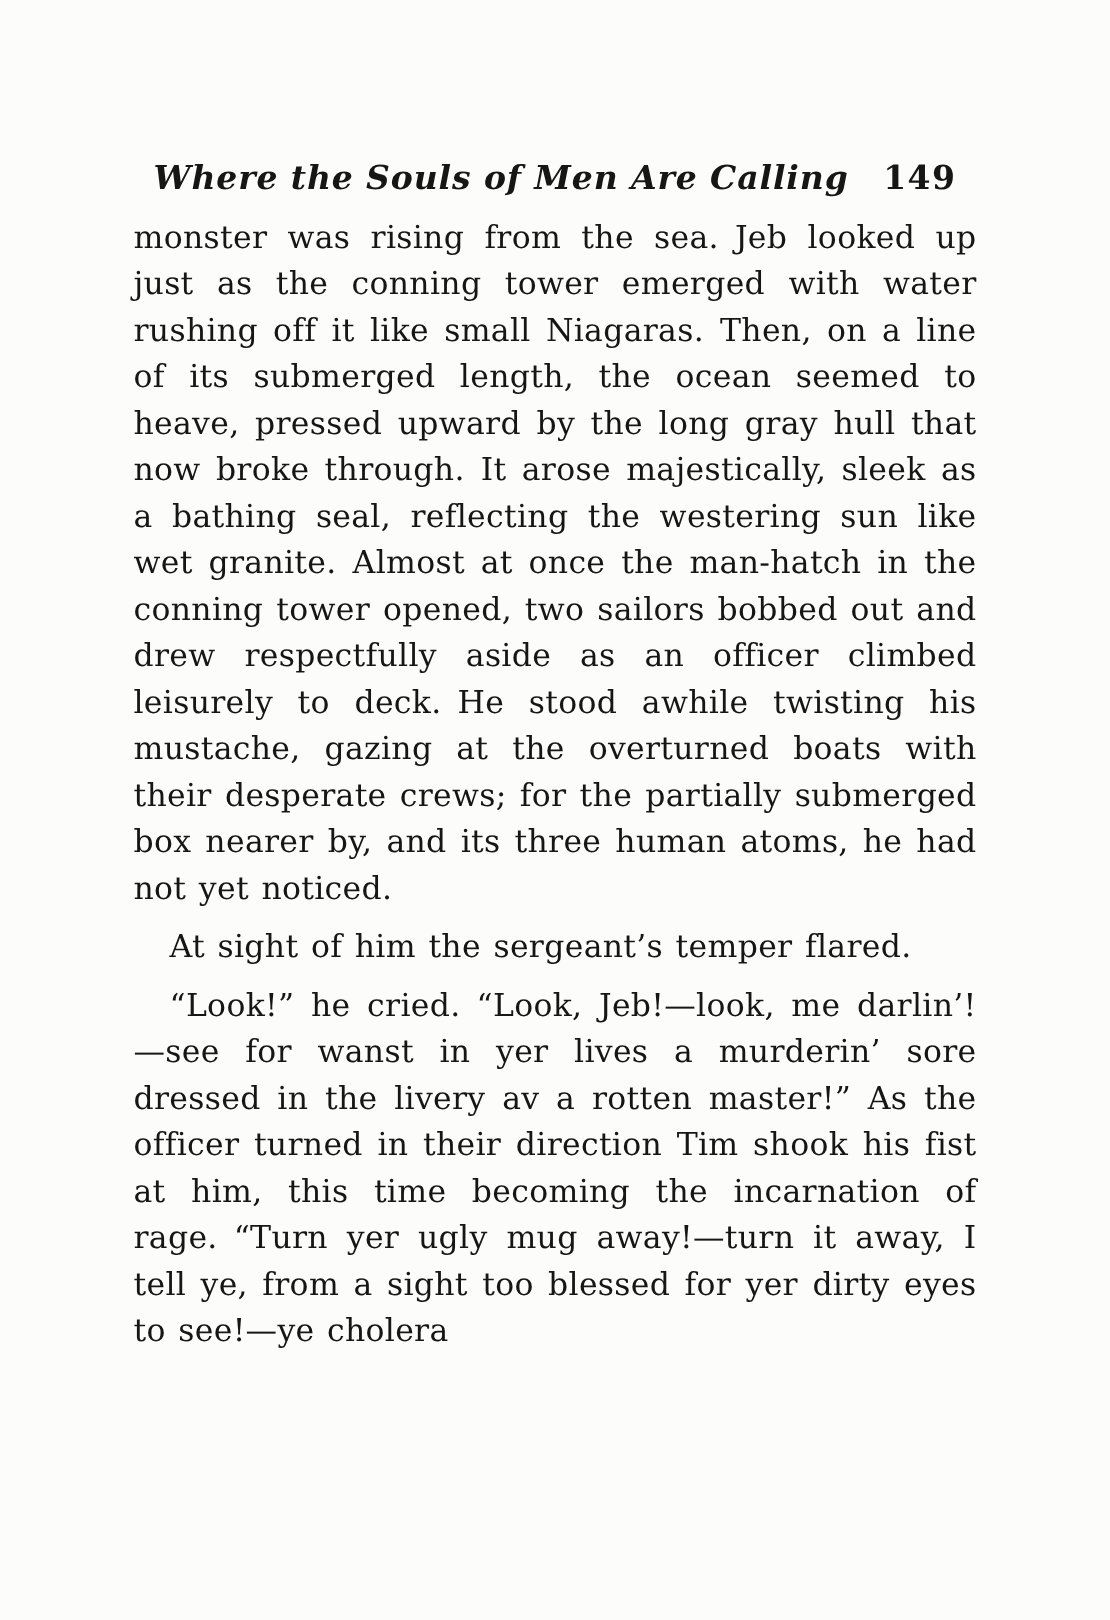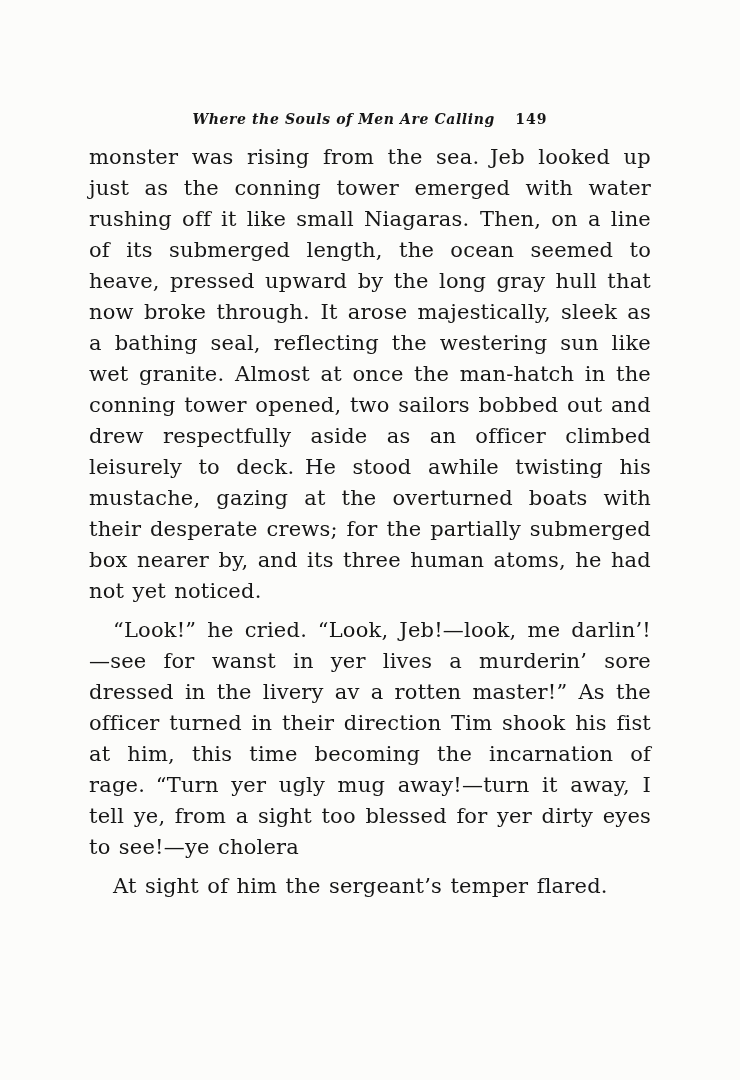--- a/index.html
+++ b/index.html
@@ -15,21 +15,21 @@
     box-sizing: border-box;
     padding-top: 104px;
     overflow: hidden;
     font-family: "DejaVu Serif", serif;
     color: #161616;
   }
   .running-header {
     width: 586px;
     margin: 0 auto 8px auto;
     text-align: center;
-    font-size: 14px;
+    font-size: 22px;
     line-height: 30px;
     white-space: nowrap;
   }
   .running-title {
     font-style: italic;
     font-weight: 600;
     letter-spacing: 0.6px;
   }
   .page-number {
     font-style: normal;
@@ -60,17 +60,17 @@
 
 <div class="page">
 
   <div class="running-header">
     <span class="running-title">Where the Souls of Men Are Calling</span>
     <span class="page-number">149</span>
   </div>
 
   <div class="body-text">
     <p>monster was rising from the sea. Jeb looked up just as the conning tower emerged with water rushing off it like small Niagaras. Then, on a line of its submerged length, the ocean seemed to heave, pressed upward by the long gray hull that now broke through. It arose majestically, sleek as a bathing seal, reflecting the westering sun like wet granite. Almost at once the man-hatch in the conning tower opened, two sailors bobbed out and drew respectfully aside as an officer climbed leisurely to deck. He stood awhile twisting his mustache, gazing at the overturned boats with their desperate crews; for the partially submerged box nearer by, and its three human atoms, he had not yet noticed.</p>
+    <p class="indent">At sight of him the sergeant’s temper flared.</p>
     <p class="indent">“Look!” he cried. “Look, Jeb!—look, me darlin’!—see for wanst in yer lives a murderin’ sore dressed in the livery av a rotten master!” As the officer turned in their direction Tim shook his fist at him, this time becoming the incarnation of rage. “Turn yer ugly mug away!—turn it away, I tell ye, from a sight too blessed for yer dirty eyes to see!—ye cholera</p>
-    <p class="indent">At sight of him the sergeant’s temper flared.</p>
   </div>
 
 </div>
 
 </body></html>

